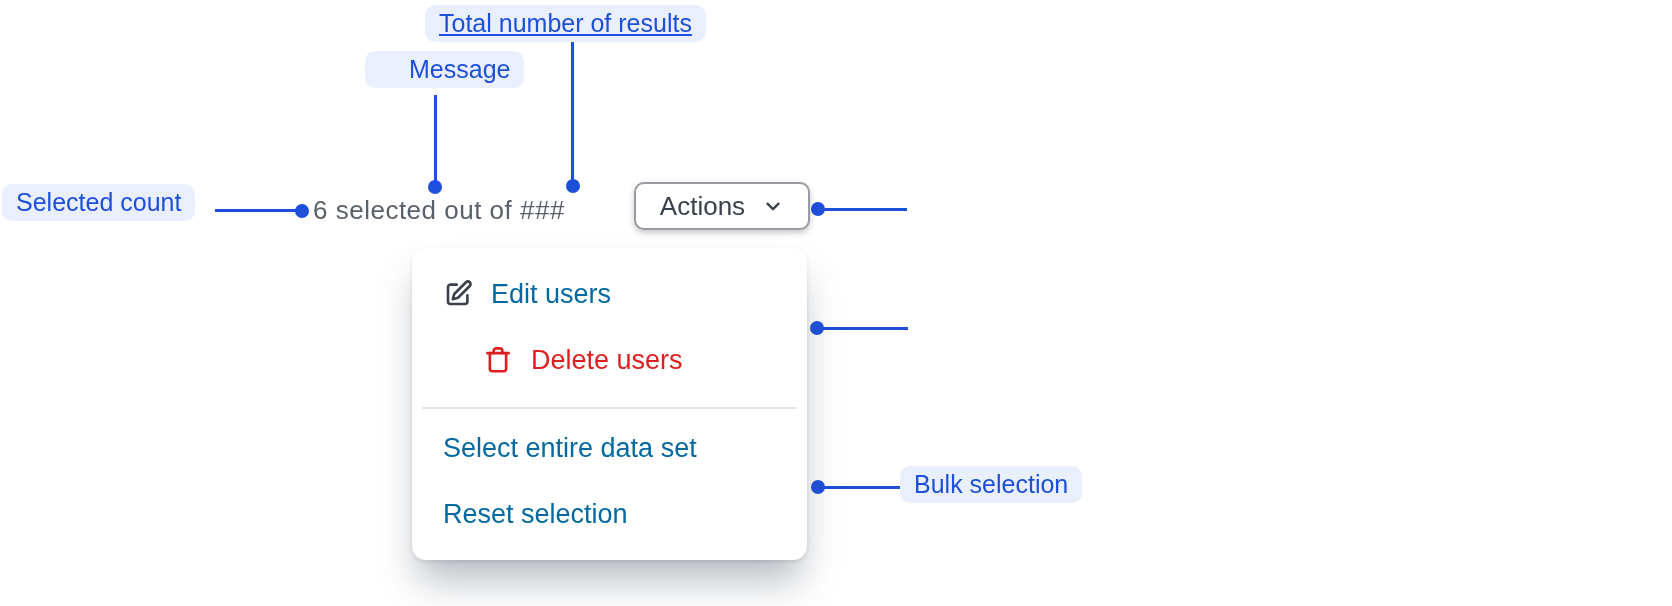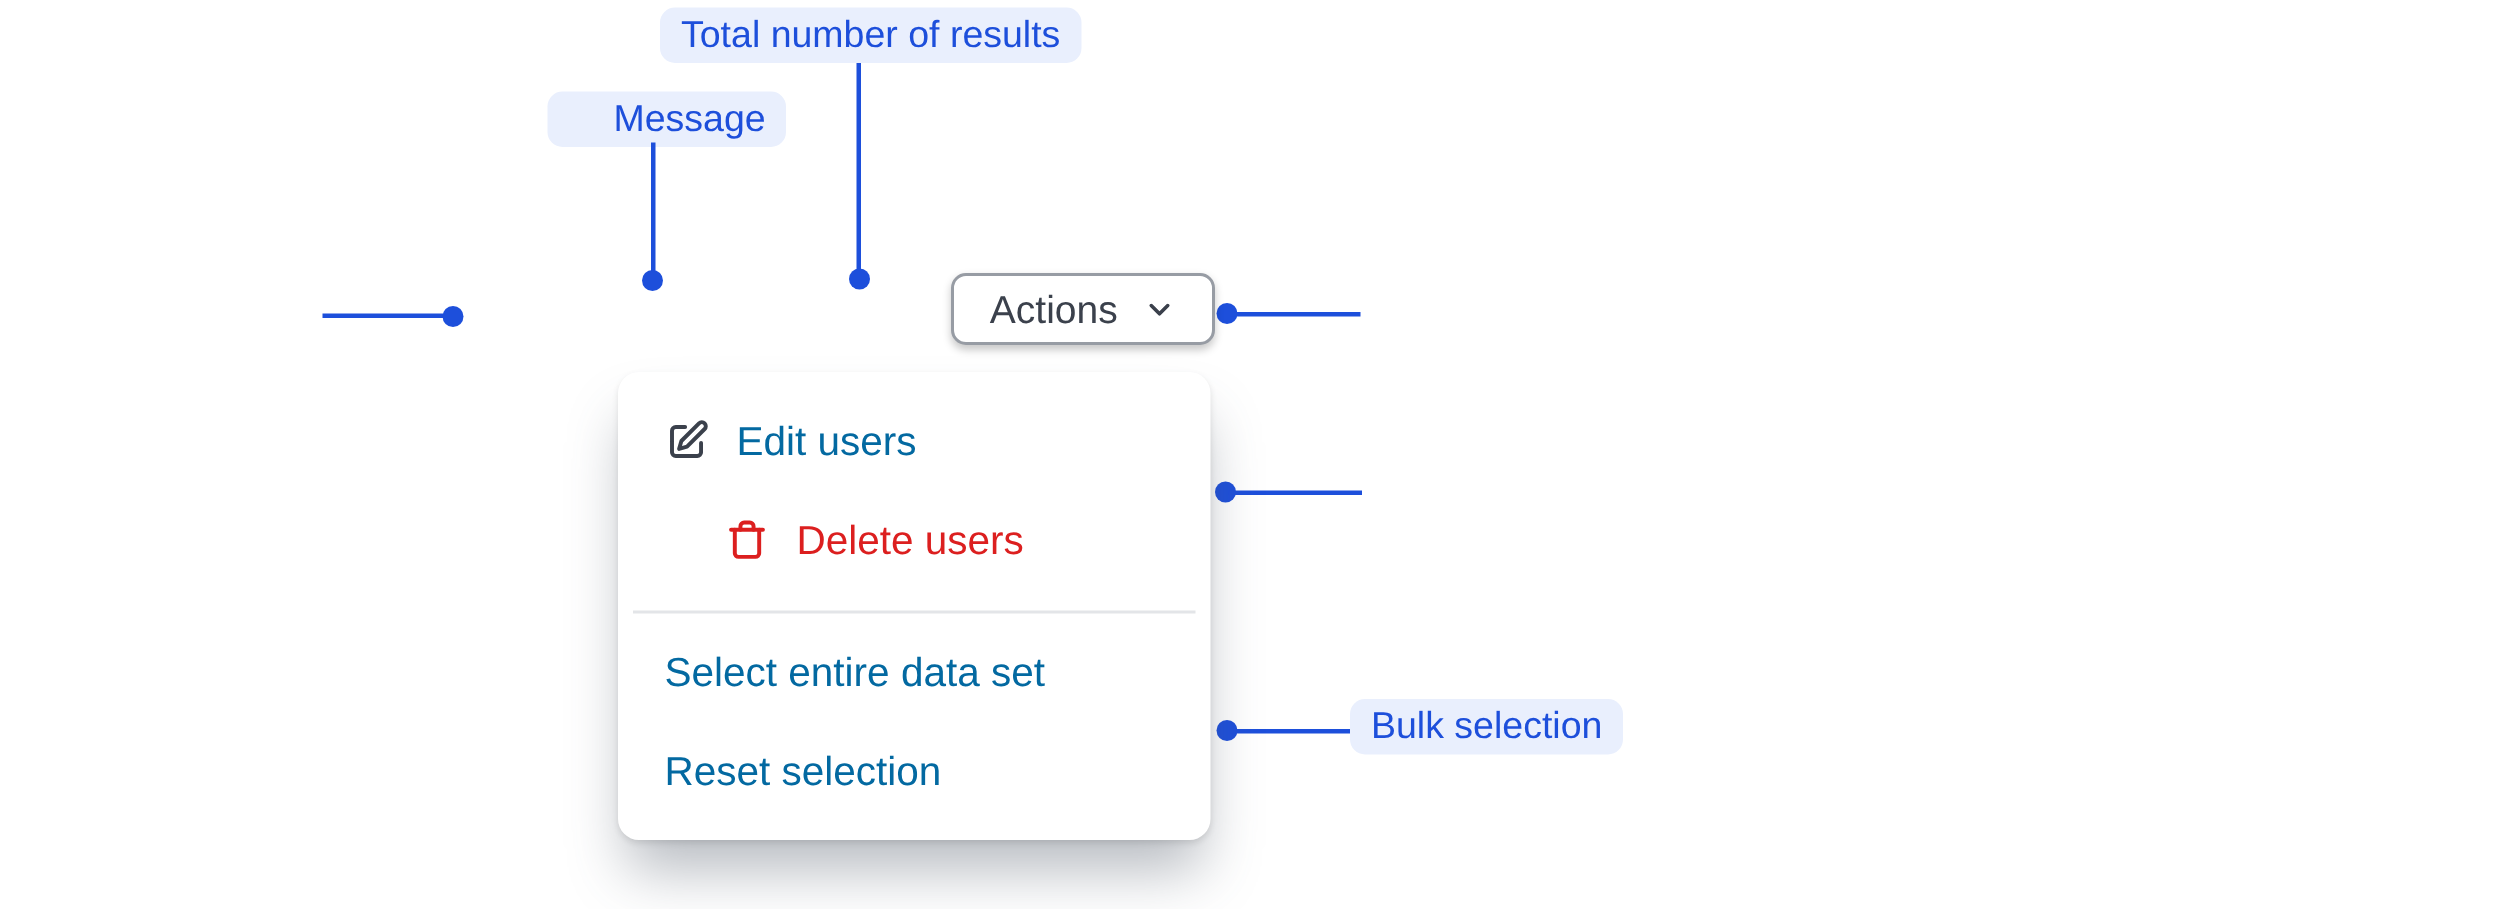--- a/index.html
+++ b/index.html
@@ -52,42 +52,44 @@
   }
   .menu-item.danger{color:var(--danger);margin-left:40px;}
   .menu-item .ic{width:30px;height:30px;flex:0 0 30px;}
   .menu-divider{height:2px;background:#e3e5e8;margin:14px 10px 6px 10px;}
 </style>
 </head>
 <body style="--accent: #1d4fdb; --pill-bg: #e9effd; --danger: #dc1f1f;">
 
 <div class="canvas">
 
-  <div class="tag" style="left:440px;top:5px;">Total number of results</div>
-  <div class="tag" style="left:365px;top:61px;padding-left:44px;">Message</div>
+  <div class="tag" style="left:425px;top:5px;text-decoration:underline;">Total number of results</div>
+  <div class="tag" style="left:365px;top:51px;padding-left:44px;">Message</div>
+  <div class="tag" style="left:2px;top:184px;">Selected count</div>
   <div class="tag" style="left:900px;top:466px;text-align:center;">Bulk selection</div>
 
   <div class="line" style="left:571px;top:42px;width:3px;height:140px;"></div>
   <div class="dot" style="left:566px;top:179px;"></div>
 
   <div class="line" style="left:434px;top:95px;width:3px;height:87px;"></div>
   <div class="dot" style="left:428px;top:180px;"></div>
 
   <div class="line" style="left:215px;top:209px;width:82px;height:3px;"></div>
   <div class="dot" style="left:295px;top:204px;"></div>
 
   <div class="dot" style="left:811px;top:202px;"></div>
   <div class="line" style="left:820px;top:208px;width:87px;height:3px;"></div>
 
   <div class="dot" style="left:810px;top:321px;"></div>
   <div class="line" style="left:819px;top:327px;width:89px;height:3px;"></div>
 
   <div class="dot" style="left:811px;top:480px;"></div>
   <div class="line" style="left:820px;top:486px;width:80px;height:3px;"></div>
 
+  <div class="message">6 selected out of ###</div>
 
   <div class="actions-btn">
     <span>Actions</span>
     <span>
       <svg width="22" height="22" viewBox="0 0 24 24" fill="none" stroke="#3b414c" stroke-width="2.6" stroke-linecap="round" stroke-linejoin="round">
           <path d="M6 9.5l6 6 6-6"></path>
         </svg>
     </span>
   </div>
 

